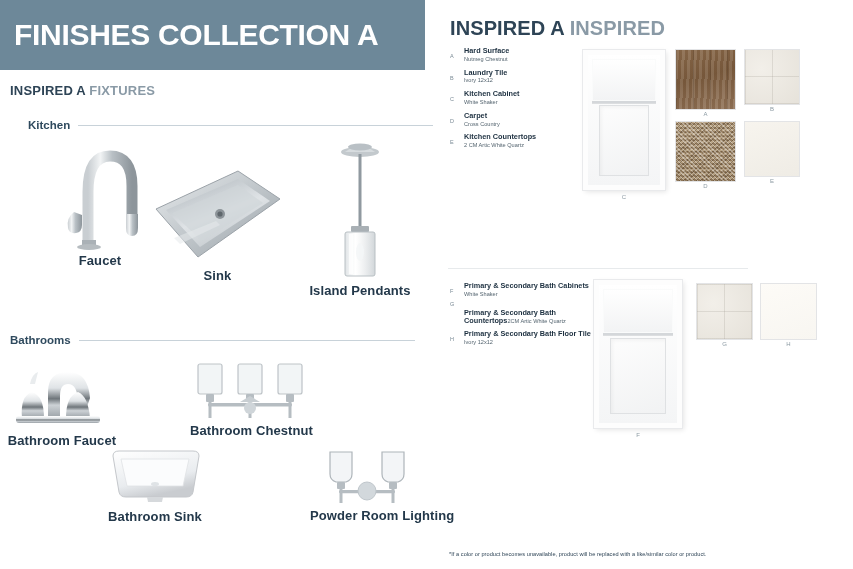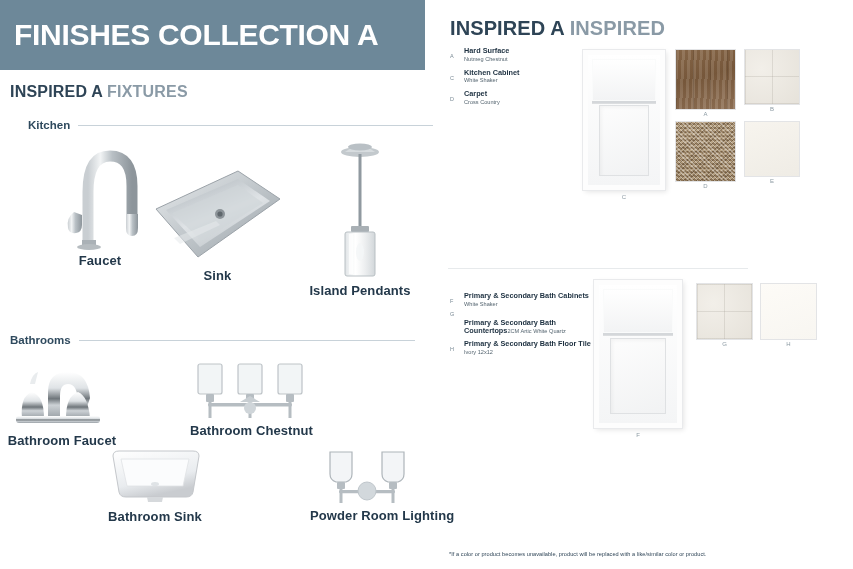--- a/index.html
+++ b/index.html
@@ -14,21 +14,21 @@
   .banner{
     position:absolute;left:0;top:0;width:425px;height:70px;
     background:#6d8899;display:flex;align-items:center;
   }
   .banner-title{
     color:#ffffff;font-size:30px;font-weight:700;letter-spacing:-0.3px;
     padding-left:14px;line-height:1;white-space:nowrap;
   }
 
   .fixtures-head{
-    position:absolute;left:10px;top:83px;font-size:16px;font-weight:700;
+    position:absolute;left:10px;top:83px;font-size:13px;font-weight:700;
     letter-spacing:0.2px;white-space:nowrap;
   }
   .tx-dark{color:#2e4456;}
   .tx-gray{color:#8a9aa6;}
 
   .sec{position:absolute;display:flex;align-items:center;width:405px;}
   .sec-label{font-size:11.5px;font-weight:700;color:#2f4a5e;white-space:nowrap;}
   .sec-rule{flex:1;height:1px;background:#c8d2d9;margin-left:8px;}
   #sec-kitchen{left:28px;top:119px;}
   #sec-bath{left:10px;top:334px;}
@@ -41,21 +41,21 @@
   .fx-art{position:relative;margin:0 auto;}
 
   
   .finishes-head{
     position:absolute;left:450px;top:17px;font-size:20px;font-weight:700;
     letter-spacing:0.1px;white-space:nowrap;
   }
 
   .legend{position:absolute;width:135px;}
   #legend-1{left:450px;top:47px;}
-  #legend-2{left:450px;top:292px;}
+  #legend-2{left:450px;top:282px;}
   .leg-row{position:relative;margin-bottom:6px;padding-left:14px;}
   .leg-key{
     position:absolute;left:0;top:6px;font-size:5.5px;color:#7b8b96;
     font-weight:400;letter-spacing:.3px;
   }
   .leg-name{font-size:7.3px;font-weight:700;color:#1d3murk;color:#1d3040;line-height:1.15;}
   .leg-sub{font-size:5.6px;color:#54646f;line-height:1.2;margin-top:.5px;}
   .leg-inline{font-size:5.6px;color:#54646f;font-weight:400;}
 
   .rule-soft{
@@ -301,28 +301,38 @@
     <span class="tx-gray">INSPIRED</span>
   </div>
 
   <div class="legend" id="legend-1">
     <div class="leg-row">
       <span class="leg-key">A</span>
       <div class="leg-name">Hard Surface</div>
       <div class="leg-sub"> Nutmeg Chestnut</div>
     </div>
     <div class="leg-row">
+      <span class="leg-key">B</span>
+      <div class="leg-name">Laundry Tile</div>
+      <div class="leg-sub">Ivory 12x12</div>
+    </div>
+    <div class="leg-row">
       <span class="leg-key">C</span>
       <div class="leg-name">Kitchen Cabinet</div>
       <div class="leg-sub">White Shaker</div>
     </div>
     <div class="leg-row">
       <span class="leg-key">D</span>
       <div class="leg-name">Carpet</div>
       <div class="leg-sub">Cross Country</div>
+    </div>
+    <div class="leg-row">
+      <span class="leg-key">E</span>
+      <div class="leg-name">Kitchen Countertops</div>
+      <div class="leg-sub">2 CM Artic White Quartz</div>
     </div>
   </div>
 
   <div class="rule-soft"></div>
 
   <div class="legend" id="legend-2" style="width:145px;">
     <div class="leg-row" style="margin-bottom:11px;">
       <span class="leg-key">F</span>
       <div class="leg-name">Primary &amp; Secondary Bath Cabinets</div>
       <div class="leg-sub">White Shaker</div>

